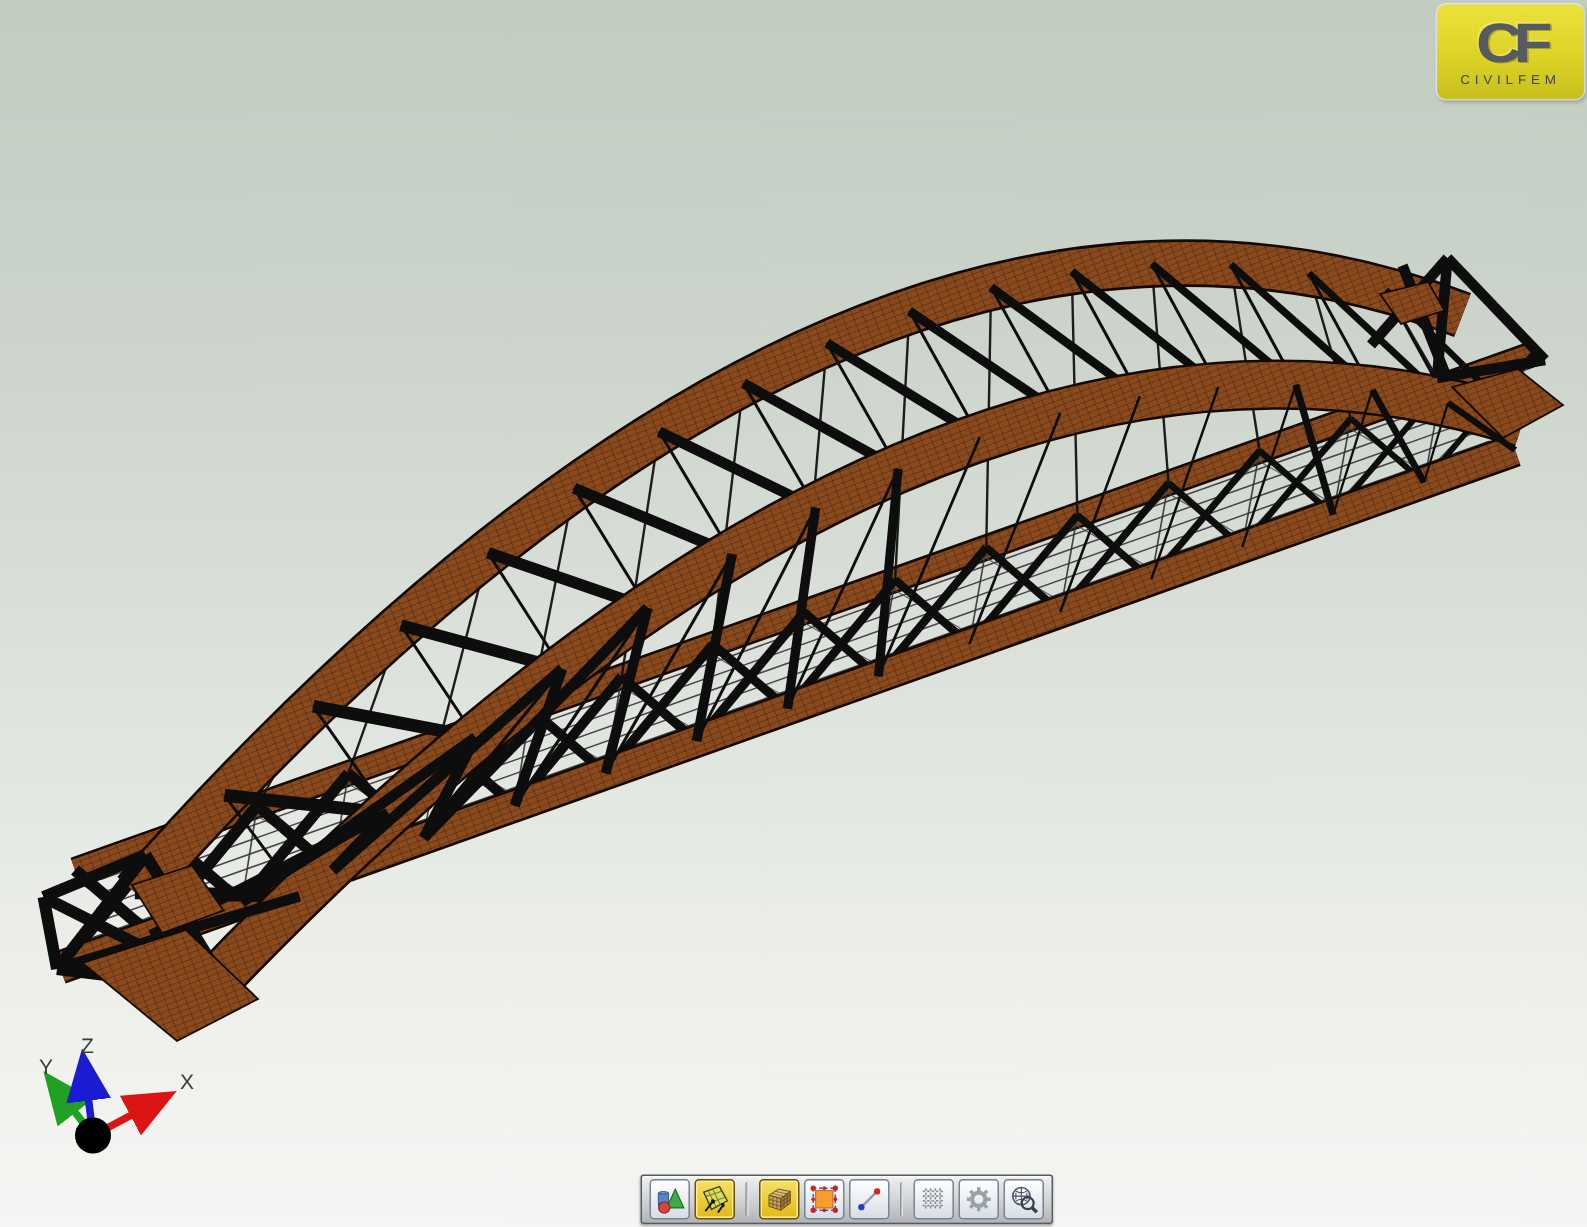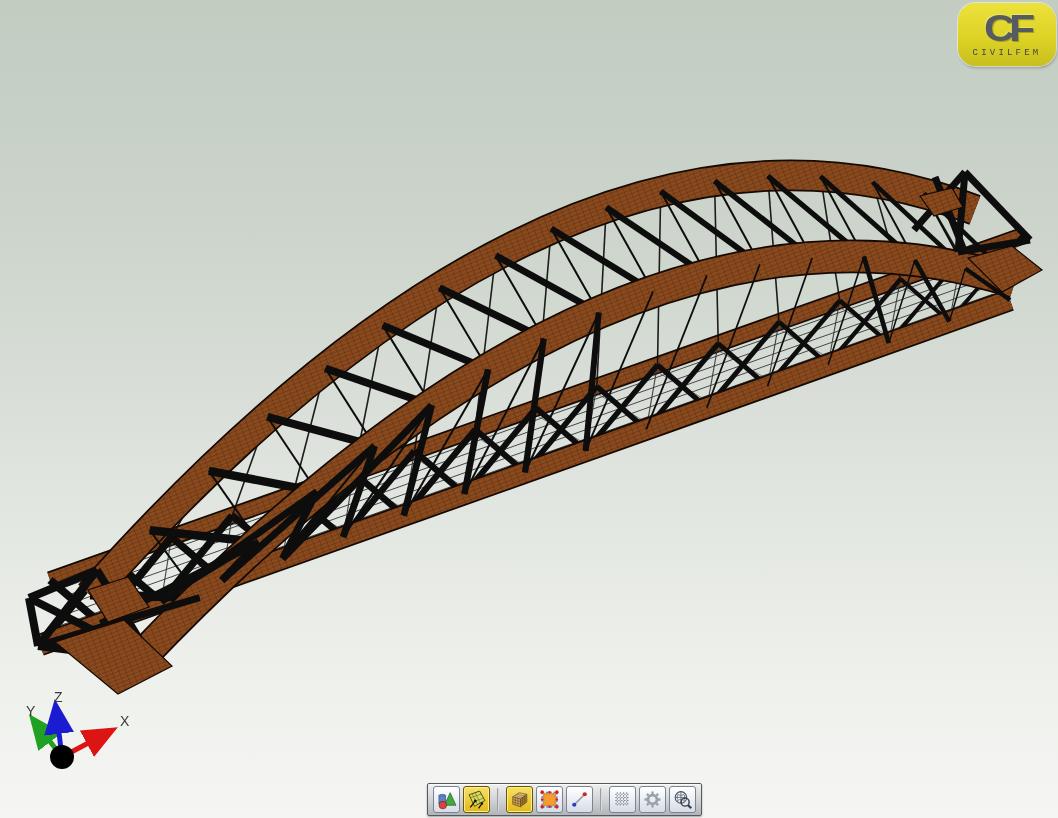--- a/index.html
+++ b/index.html
@@ -4,34 +4,33 @@
 <style>
   html,body{margin:0;padding:0;}
   body{
     width:1058px;height:818px;overflow:hidden;position:relative;
     font-family:"Liberation Sans",sans-serif;
     background:linear-gradient(180deg,#c2ccc1 0%,#ccd4cb 28%,#dfe4de 58%,#eef0ec 82%,#f5f6f3 100%);
   }
   
   .logo{
     position:absolute;top:3px;right:2px;width:98px;height:63px;
-    border-radius:18px;
+    border-radius:6px;
     background:linear-gradient(180deg,#ece23b 0%,#ddd226 55%,#c9bf1d 100%);
     box-shadow:0 0 0 1px rgba(255,255,255,.55),1px 2px 3px rgba(0,0,0,.25);
     display:flex;flex-direction:column;align-items:center;justify-content:center;
   }
   .logo .monogram{
     font-weight:bold;font-size:37px;line-height:34px;letter-spacing:-5px;
     color:#565b5f;text-shadow:1px 1px 0 rgba(0,0,0,.25), -1px -1px 0 rgba(255,255,255,.25);
     transform:scaleX(1.15);
   }
   .logo .brand{
     margin-top:2px;font-size:9px;letter-spacing:3.2px;color:#3f4448;
     transform:scaleY(.95);
-    font-family:Liberation Mono, monospace;
   }
   
   .toolbar{
     position:absolute;left:427px;top:783px;height:33px;
     display:flex;align-items:center;gap:3px;padding:0 5px;
     background:linear-gradient(180deg,#f0f0f0 0%,#cfd1d3 55%,#b2b5b8 100%);
     border:1px solid #565a5e;border-radius:2px;
     box-shadow:0 1px 2px rgba(0,0,0,.35), inset 0 1px 0 rgba(255,255,255,.7);
     box-sizing:border-box;
   }

